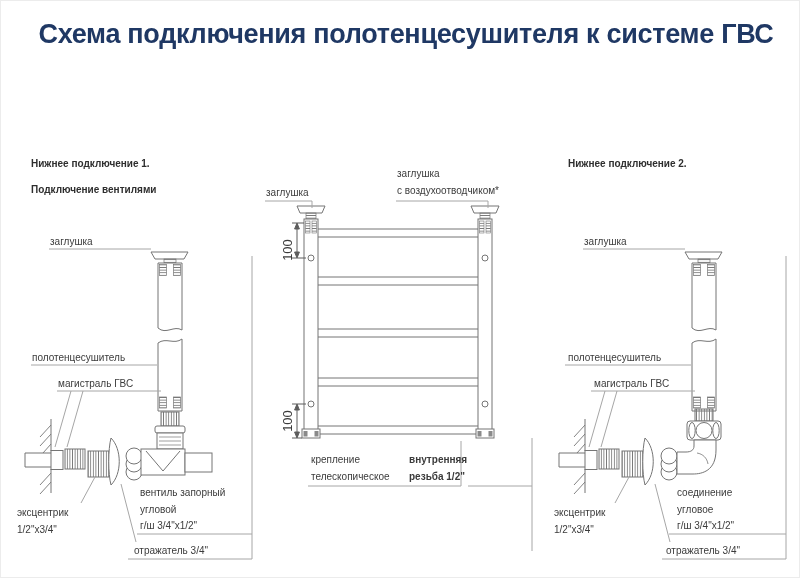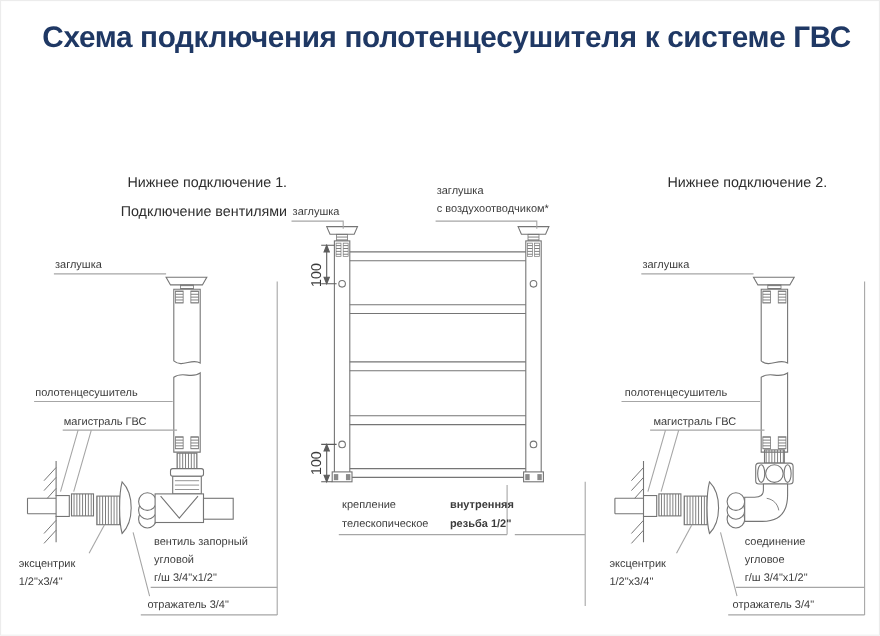--- a/index.html
+++ b/index.html
@@ -6,21 +6,21 @@
   .canvas{
     position:relative;width:800px;height:578px;background:#ffffff;overflow:hidden;
     font-family:"Liberation Sans","DejaVu Sans",sans-serif;color:#3b3b3b;
     border:1px solid #ececec;box-sizing:border-box;
   }
   svg.linework{position:absolute;left:0;top:0;}
   .title{
     position:absolute;left:12px;right:0;top:18px;text-align:center;
     font-size:27px;font-weight:bold;letter-spacing:-0.3px;color:#1f3864;white-space:nowrap;
   }
-  .head{position:absolute;width:230px;text-align:right;font-size:13px;font-weight:normal;color:#2e2e2e;white-space:nowrap;}
+  .head{position:absolute;width:230px;text-align:left;font-size:10px;font-weight:bold;color:#2e2e2e;white-space:nowrap;}
   .label{position:absolute;font-size:10px;line-height:17px;white-space:nowrap;color:#3b3b3b;}
   .label div{white-space:nowrap;}
   .dim{
     position:absolute;width:34px;height:14px;font-size:13px;text-align:center;color:#3b3b3b;
     transform:rotate(-90deg);transform-origin:center;line-height:14px;
   }
 </style>
 </head>
 <body>
 
@@ -146,21 +146,21 @@
       <path d="M614 502L628 476"></path>
       <path d="M668 533H785"></path>
       <path d="M661 558H785M669 541L654 483"></path>
     </g>
   </svg>
 
   <div class="title">Схема подключения полотенцесушителя к системе ГВС</div>
 
   <div class="head" style="left:30px;top:157px;">Нижнее подключение 1.</div>
   <div class="head" style="left:30px;top:183px;">Подключение вентилями</div>
-  <div class="head" style="left:521px;top:157px;">Нижнее подключение 2.</div>
+  <div class="head" style="left:567px;top:157px;">Нижнее подключение 2.</div>
 
   <div class="label" style="left:49px;top:232px;">заглушка</div>
   <div class="label" style="left:31px;top:348px;">полотенцесушитель</div>
   <div class="label" style="left:57px;top:374px;">магистраль ГВС</div>
   <div class="label" style="left:16px;top:503px;">
     <div>эксцентрик</div>
     <div>1/2"x3/4"</div>
   </div>
   <div class="label" style="left:139px;top:484px;line-height:16.5px;">
     <div>вентиль запорный</div>

